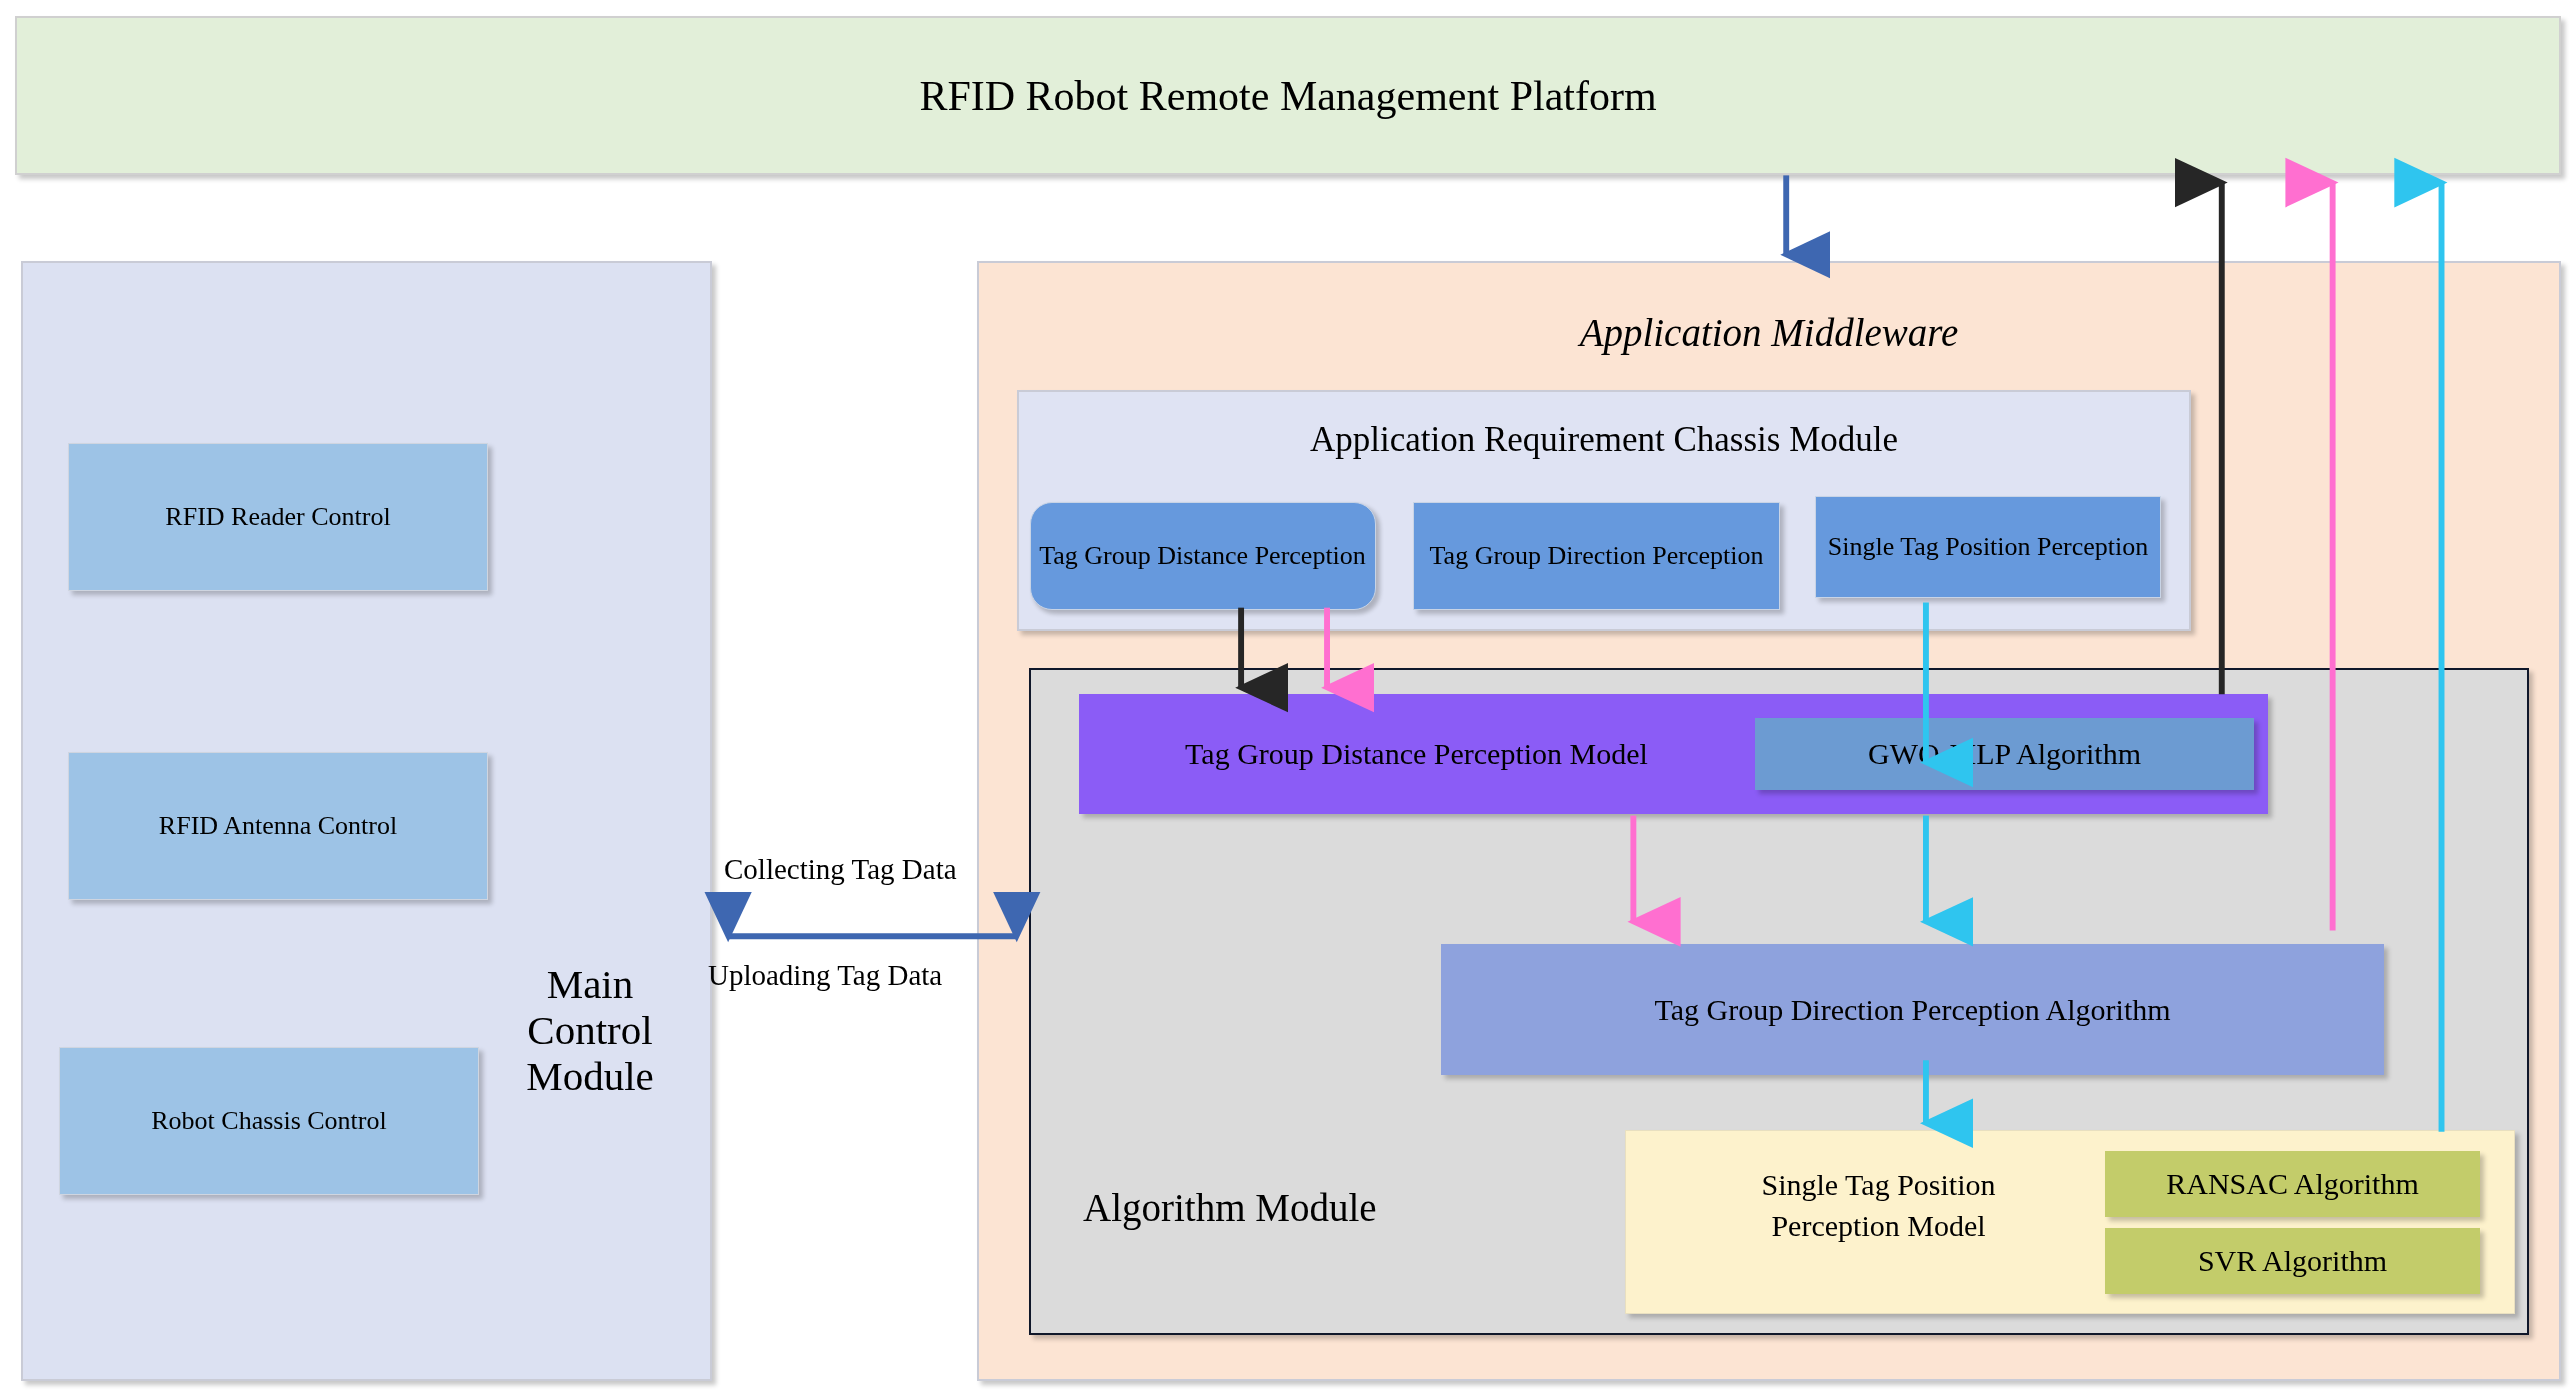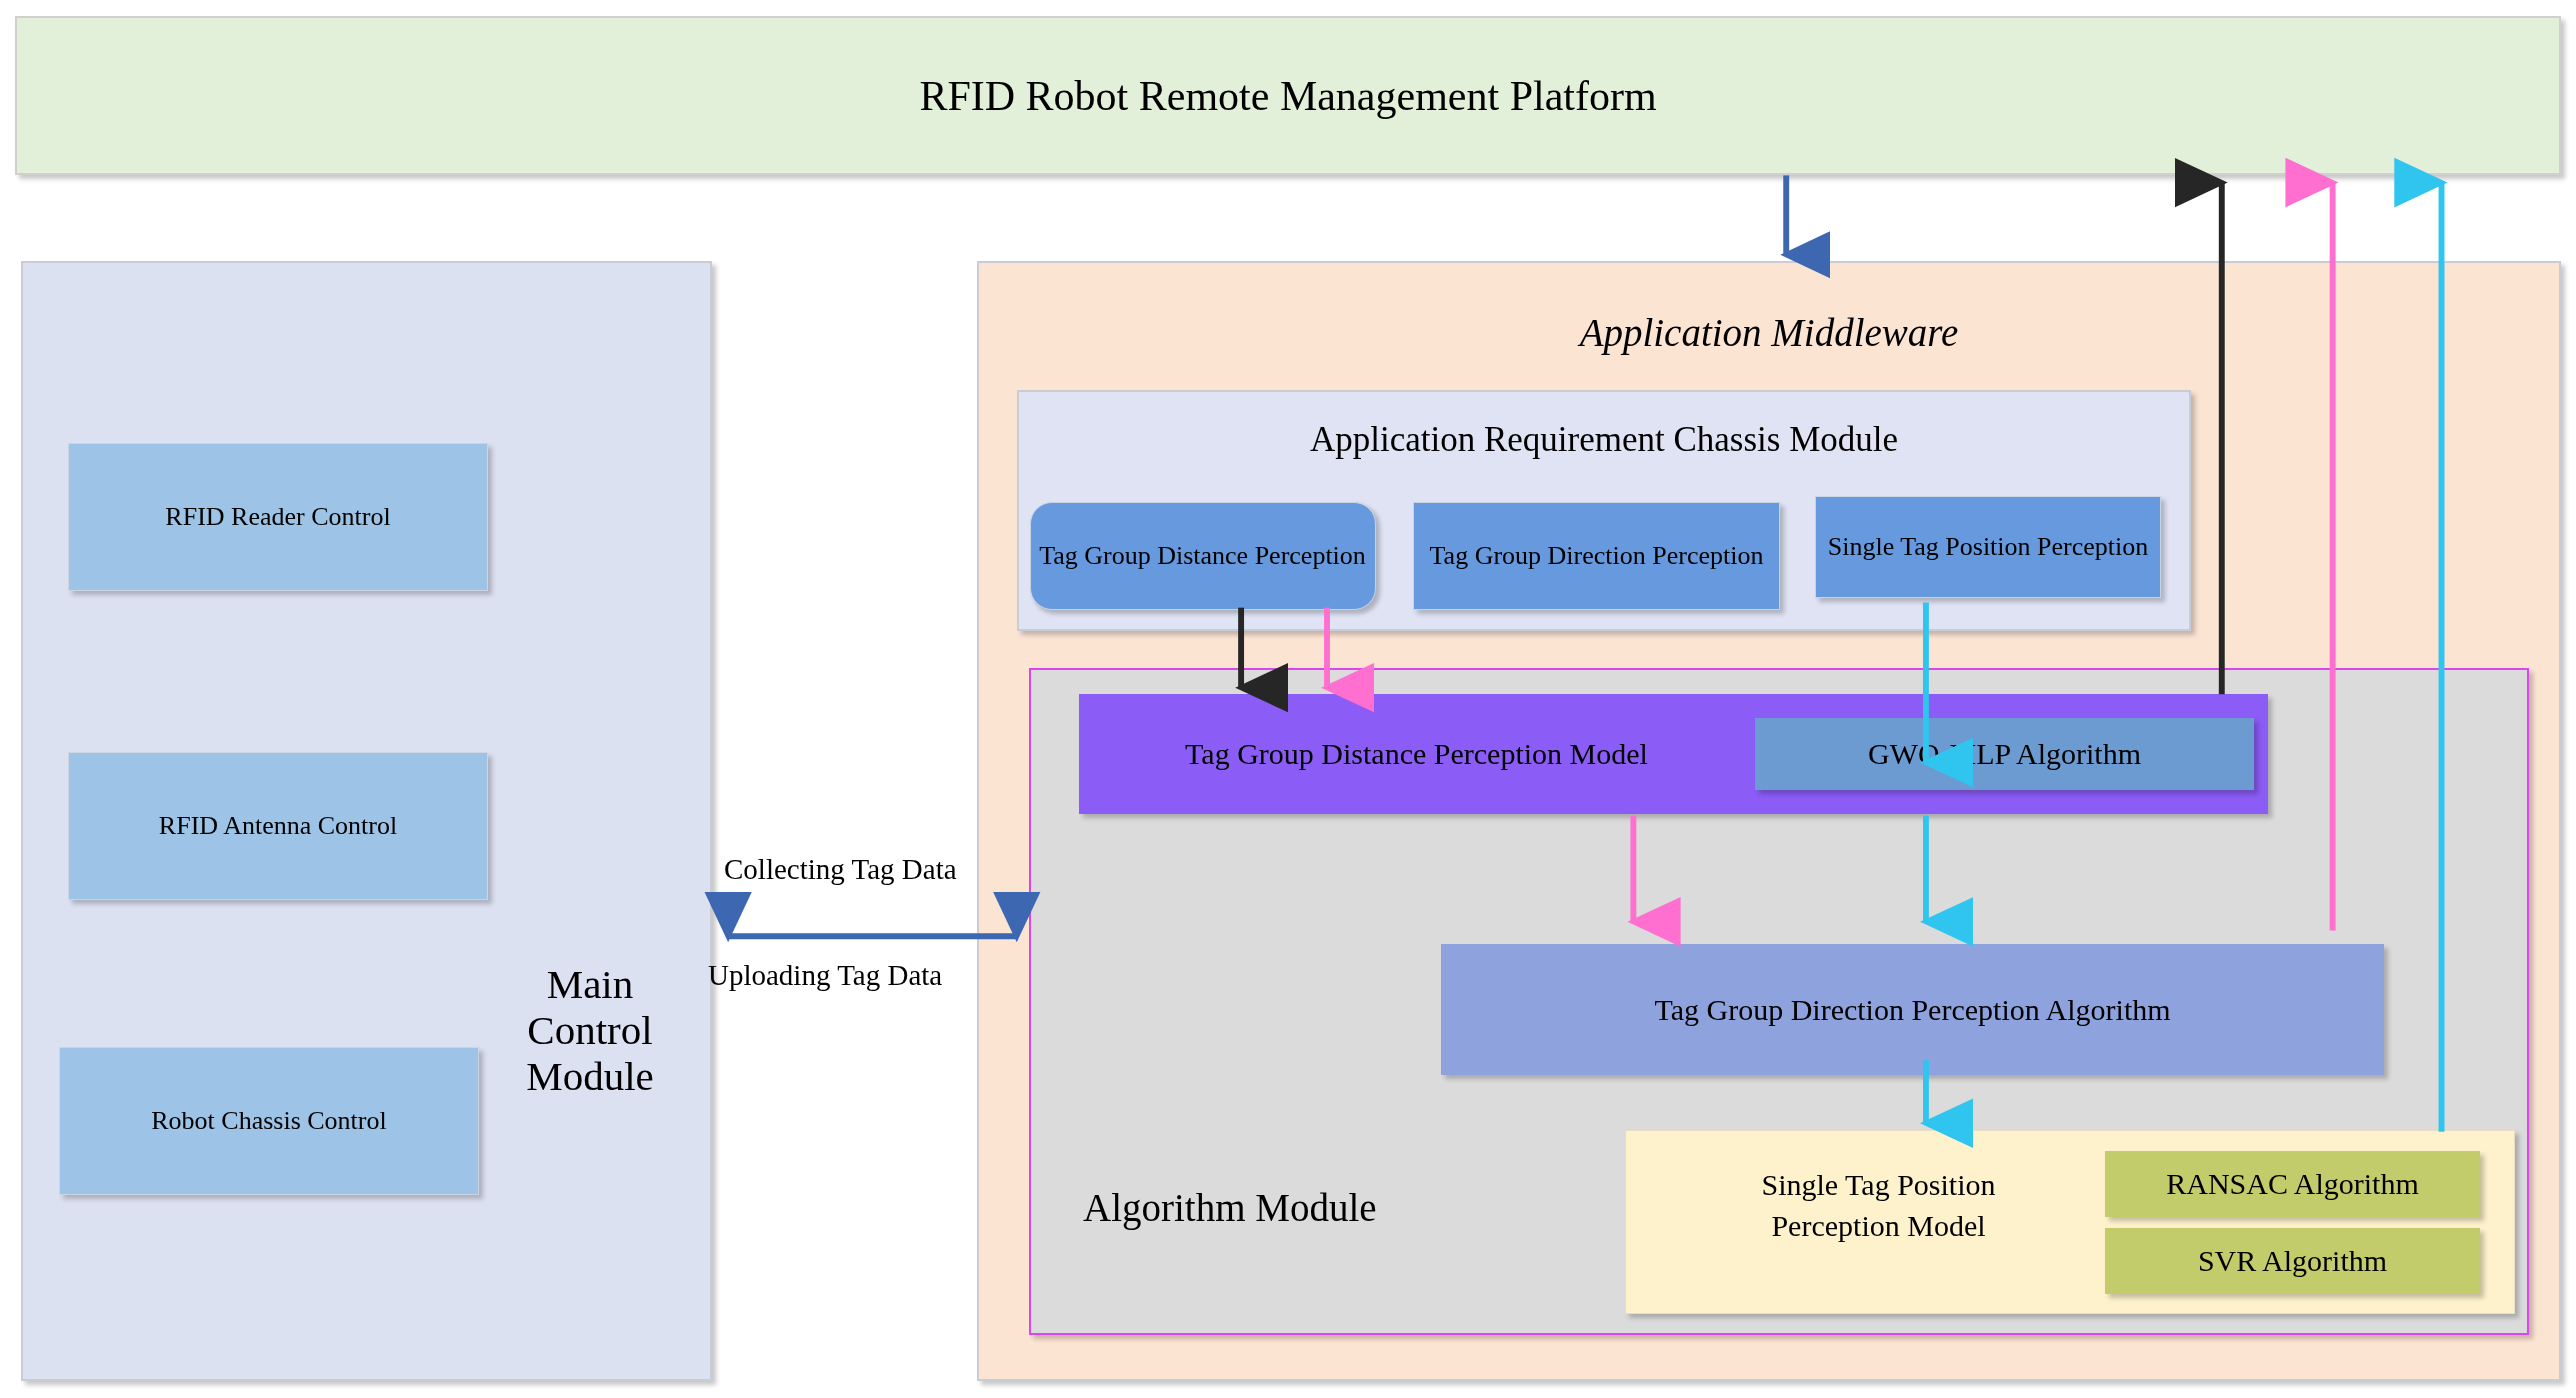--- a/index.html
+++ b/index.html
@@ -24,21 +24,21 @@
 
   
   #araBox{left:1017px;top:390px;width:1174px;height:241px;background:#dfe3f3;border:2px solid #c9cbd6;display:block;}
   #araTitle{position:absolute;left:0;top:27.6px;width:100%;text-align:center;font-size:35px;}
   .percBox{position:absolute;box-sizing:border-box;background:#6699dd;border:1.3px solid #c8d4e6;display:flex;align-items:center;justify-content:center;text-align:center;font-size:26px;line-height:1.18;padding:0 5.2px;}
   #percBox0{left:10.5px;top:110px;width:346px;height:108px;border-radius:22px;}
   #percBox1{left:394px;top:110px;width:367px;height:108px;}
   #percBox2{left:796px;top:104px;width:346px;height:102px;}
 
   
-  #algoBox{left:1029px;top:668px;width:1500px;height:667px;background:#dbdbdb;border:2px solid #d946ef;display:block;}
+  #algoBox{left:1029px;top:668px;width:1500px;height:667px;background:#dbdbdb;border:2px solid #0f172a;display:block;}
   #algoTitle{position:absolute;left:52px;top:515px;font-size:39px;}
 
   #distModel{left:1079px;top:694px;width:1189px;height:120px;background:#8b5cf6;display:flex;align-items:center;justify-content:flex-start;font-size:30px;}
   #distModelLabel{margin-left:13px;width:649px;text-align:center;}
   #gwoBox{position:absolute;left:676px;top:23.6px;width:499px;height:72px;background:#6c9bd2;display:flex;align-items:center;justify-content:center;font-size:30px;}
 
   #dirAlgo{left:1441px;top:928px;width:943px;height:131px;background:#8ea2dd;display:flex;align-items:center;justify-content:center;font-size:30px;margin-top:16px;}
 
   #sglBox{left:1625px;top:1130px;width:890px;height:184px;background:#fdf2cc;border:1.3px solid #e8dfc0;display:block;}
   #sglLabel{position:absolute;left:26px;top:34px;width:453px;text-align:center;font-size:30px;line-height:1.35;}

